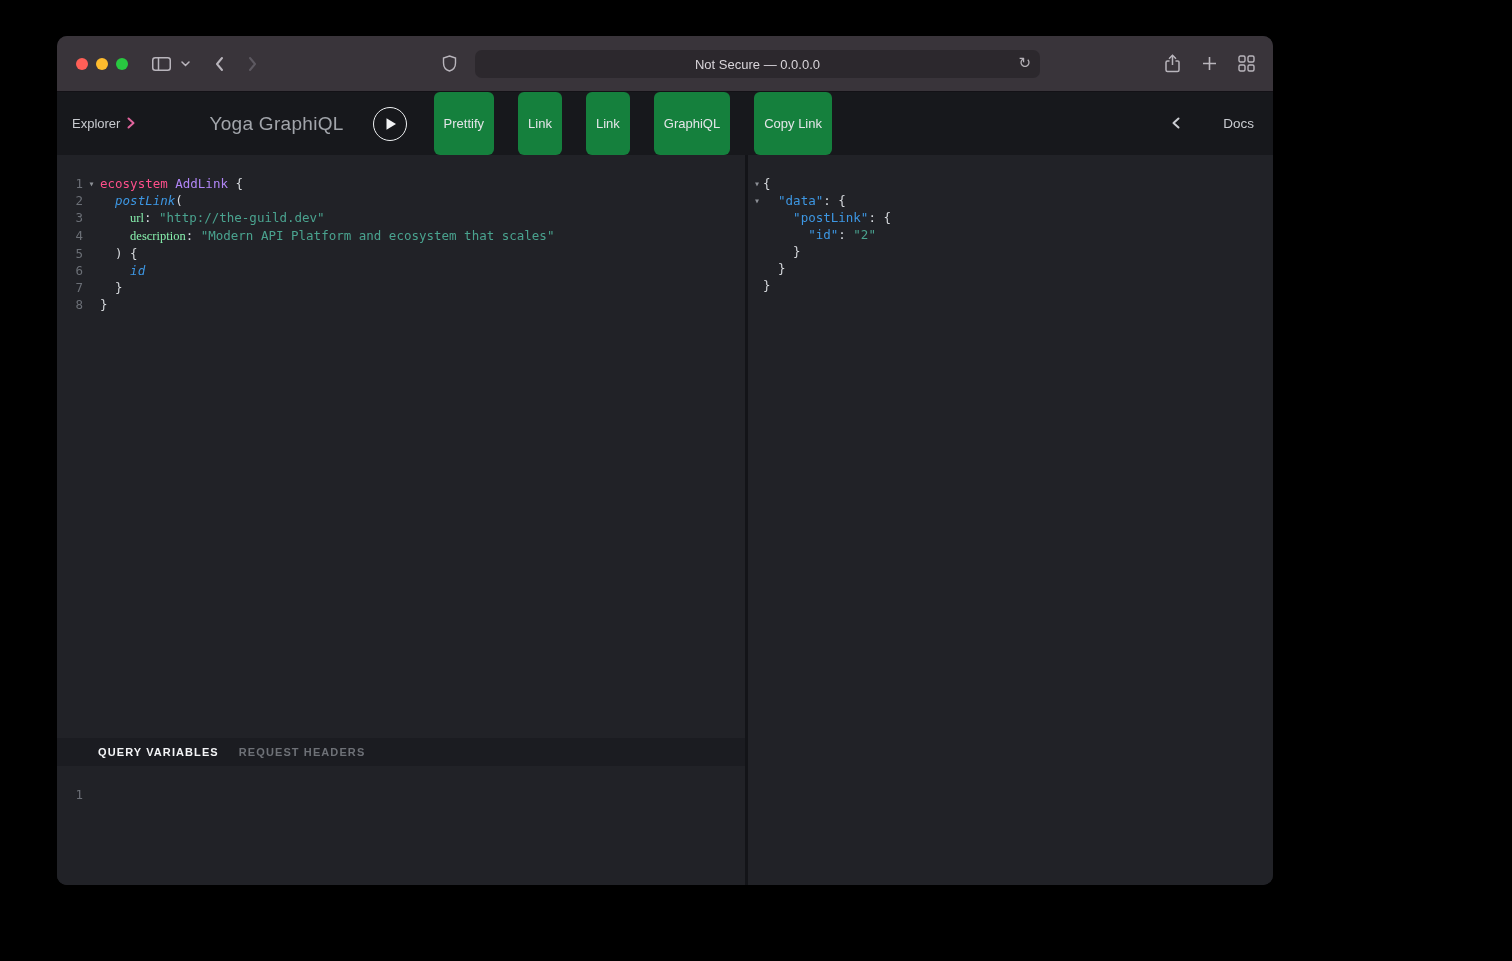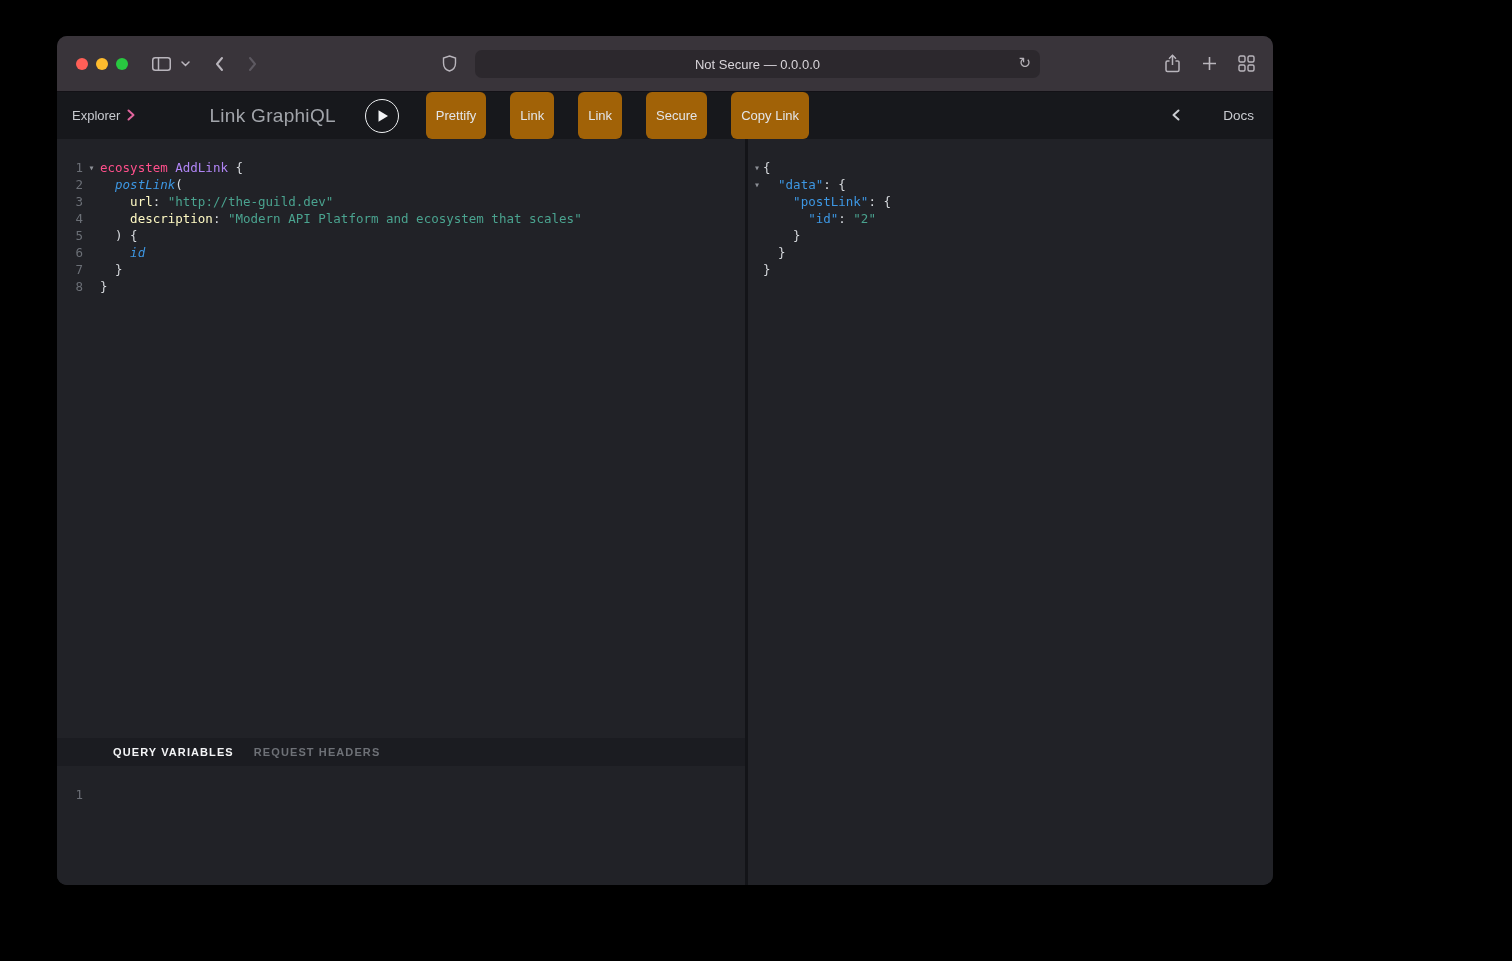--- a/index.html
+++ b/index.html
@@ -31,52 +31,52 @@
   
   .gql-header { flex:0 0 45px; background:#17181c; display:flex; align-items:center;
                 padding-left:15px;justify-content:space-between; }
   .explorer { display:flex; align-items:center; gap:7px; }
   .explorer-label { font-size:13px; color:#c7c9ce; }
   .logo { margin-left:74px; font-size:19px; color:#a2a5ab; letter-spacing:.3px; }
   .play-btn { margin-left:29px; width:34px; height:34px; border-radius:50%;
               border:1.5px solid #eef0f2; display:flex; align-items:center;
               justify-content:center; background:transparent; }
   .hdr-buttons { margin-left:27px; display:flex; gap:24px; }
-  .hdr-btn { background:#a16207; border:none; border-radius:6px; padding:16px 10px;
+  .hdr-btn { background:#15803d; border:none; border-radius:6px; padding:24px 10px;
              font-size:13px; color:#e3e5e8; font-family:"Liberation Sans",sans-serif; }
   .docs { margin-left:auto; margin-right:19px; display:flex; align-items:center; gap:7px; }
   .docs-label { font-size:13.5px; color:#caccd1;margin-left:36px; }
 
   
   .main { flex:1; display:flex; min-height:0; }
   .left-pane { width:691px; flex:0 0 691px; display:flex; flex-direction:column;
                border-right:3px solid #131418; background:#212227; }
   .right-pane { flex:1; background:#212227; padding-top:20px; padding-left:3px; }
 
   .query-editor { flex:1; padding-top:20px; overflow:hidden; }
 
   .vars-header { flex:0 0 28px; background:#1b1c21; display:flex; align-items:center;
-                 padding-left:56px; gap:20px;text-align:center; }
+                 padding-left:41px; gap:20px;text-align:center; }
   .vars-tab { font-size:11px; font-weight:bold; letter-spacing:1.1px; }
   .vars-tab.active { color:#f4f5f7; }
   .vars-tab.inactive { color:#6e7177; }
   .vars-editor { flex:0 0 119px; padding-top:20px; background:#212227; }
 
   
   .code-area { font-family:"DejaVu Sans Mono", monospace; font-size:12.5px; line-height:17px; }
   .code-line { display:flex; white-space:pre; }
   .gutter-num { flex:0 0 26px; text-align:right; color:#6b6f76; }
   .gutter-fold { flex:0 0 17px; text-align:center; color:#8d9096; font-size:10px; line-height:17px; }
   .right-pane .gutter-fold { flex:0 0 12px; }
   .code-text { white-space:pre; }
 
   .tok-kw  { color:#ff4f8b; }
   .tok-def { color:#b085f5; }
   .tok-prop{ color:#3d97e3;font-style:italic; }
-  .tok-attr{ color:#fef9c3; }
+  .tok-attr{ color:#86efac;font-family:Liberation Serif, serif; }
   .tok-key { color:#3d97e3; }
   .tok-str { color:#4aa38f; }
   .tok-pun { color:#d7dade; }
   .tok-pln { color:#d7dade; }
 </style>
 </head>
 <body>
 
 <div class="window">
 
@@ -152,35 +152,35 @@
   <div class="gql-header">
     <div class="explorer">
       <span class="explorer-label">Explorer</span>
       <span>
         <svg width="8" height="12" viewBox="0 0 8 12">
             <path d="M1.5 1.5 L6.5 6 L1.5 10.5" stroke="#e0649c" stroke-width="2" fill="none" stroke-linecap="round" stroke-linejoin="round"></path>
           </svg>
       </span>
     </div>
 
-    <div class="logo">Link GraphiQL</div>
+    <div class="logo">Yoga GraphiQL</div>
 
     <button class="play-btn">
       <span style="margin-left:3px;display:flex;">
         <svg width="12" height="14" viewBox="0 0 12 14">
             <path d="M1.5 1.2 L11 7 L1.5 12.8 Z" fill="#f2f3f5"></path>
           </svg>
       </span>
     </button>
 
     <div class="hdr-buttons">
       <button class="hdr-btn">Prettify</button>
       <button class="hdr-btn">Link</button>
       <button class="hdr-btn">Link</button>
-      <button class="hdr-btn">Secure</button>
+      <button class="hdr-btn">GraphiQL</button>
       <button class="hdr-btn">Copy Link</button>
     </div>
 
     <div class="docs">
       <span>
         <svg width="8" height="12" viewBox="0 0 8 12">
             <path d="M6.5 1.5 L1.5 6 L6.5 10.5" stroke="#caccd1" stroke-width="2" fill="none" stroke-linecap="round" stroke-linejoin="round"></path>
           </svg>
       </span>
       <span class="docs-label">Docs</span>

